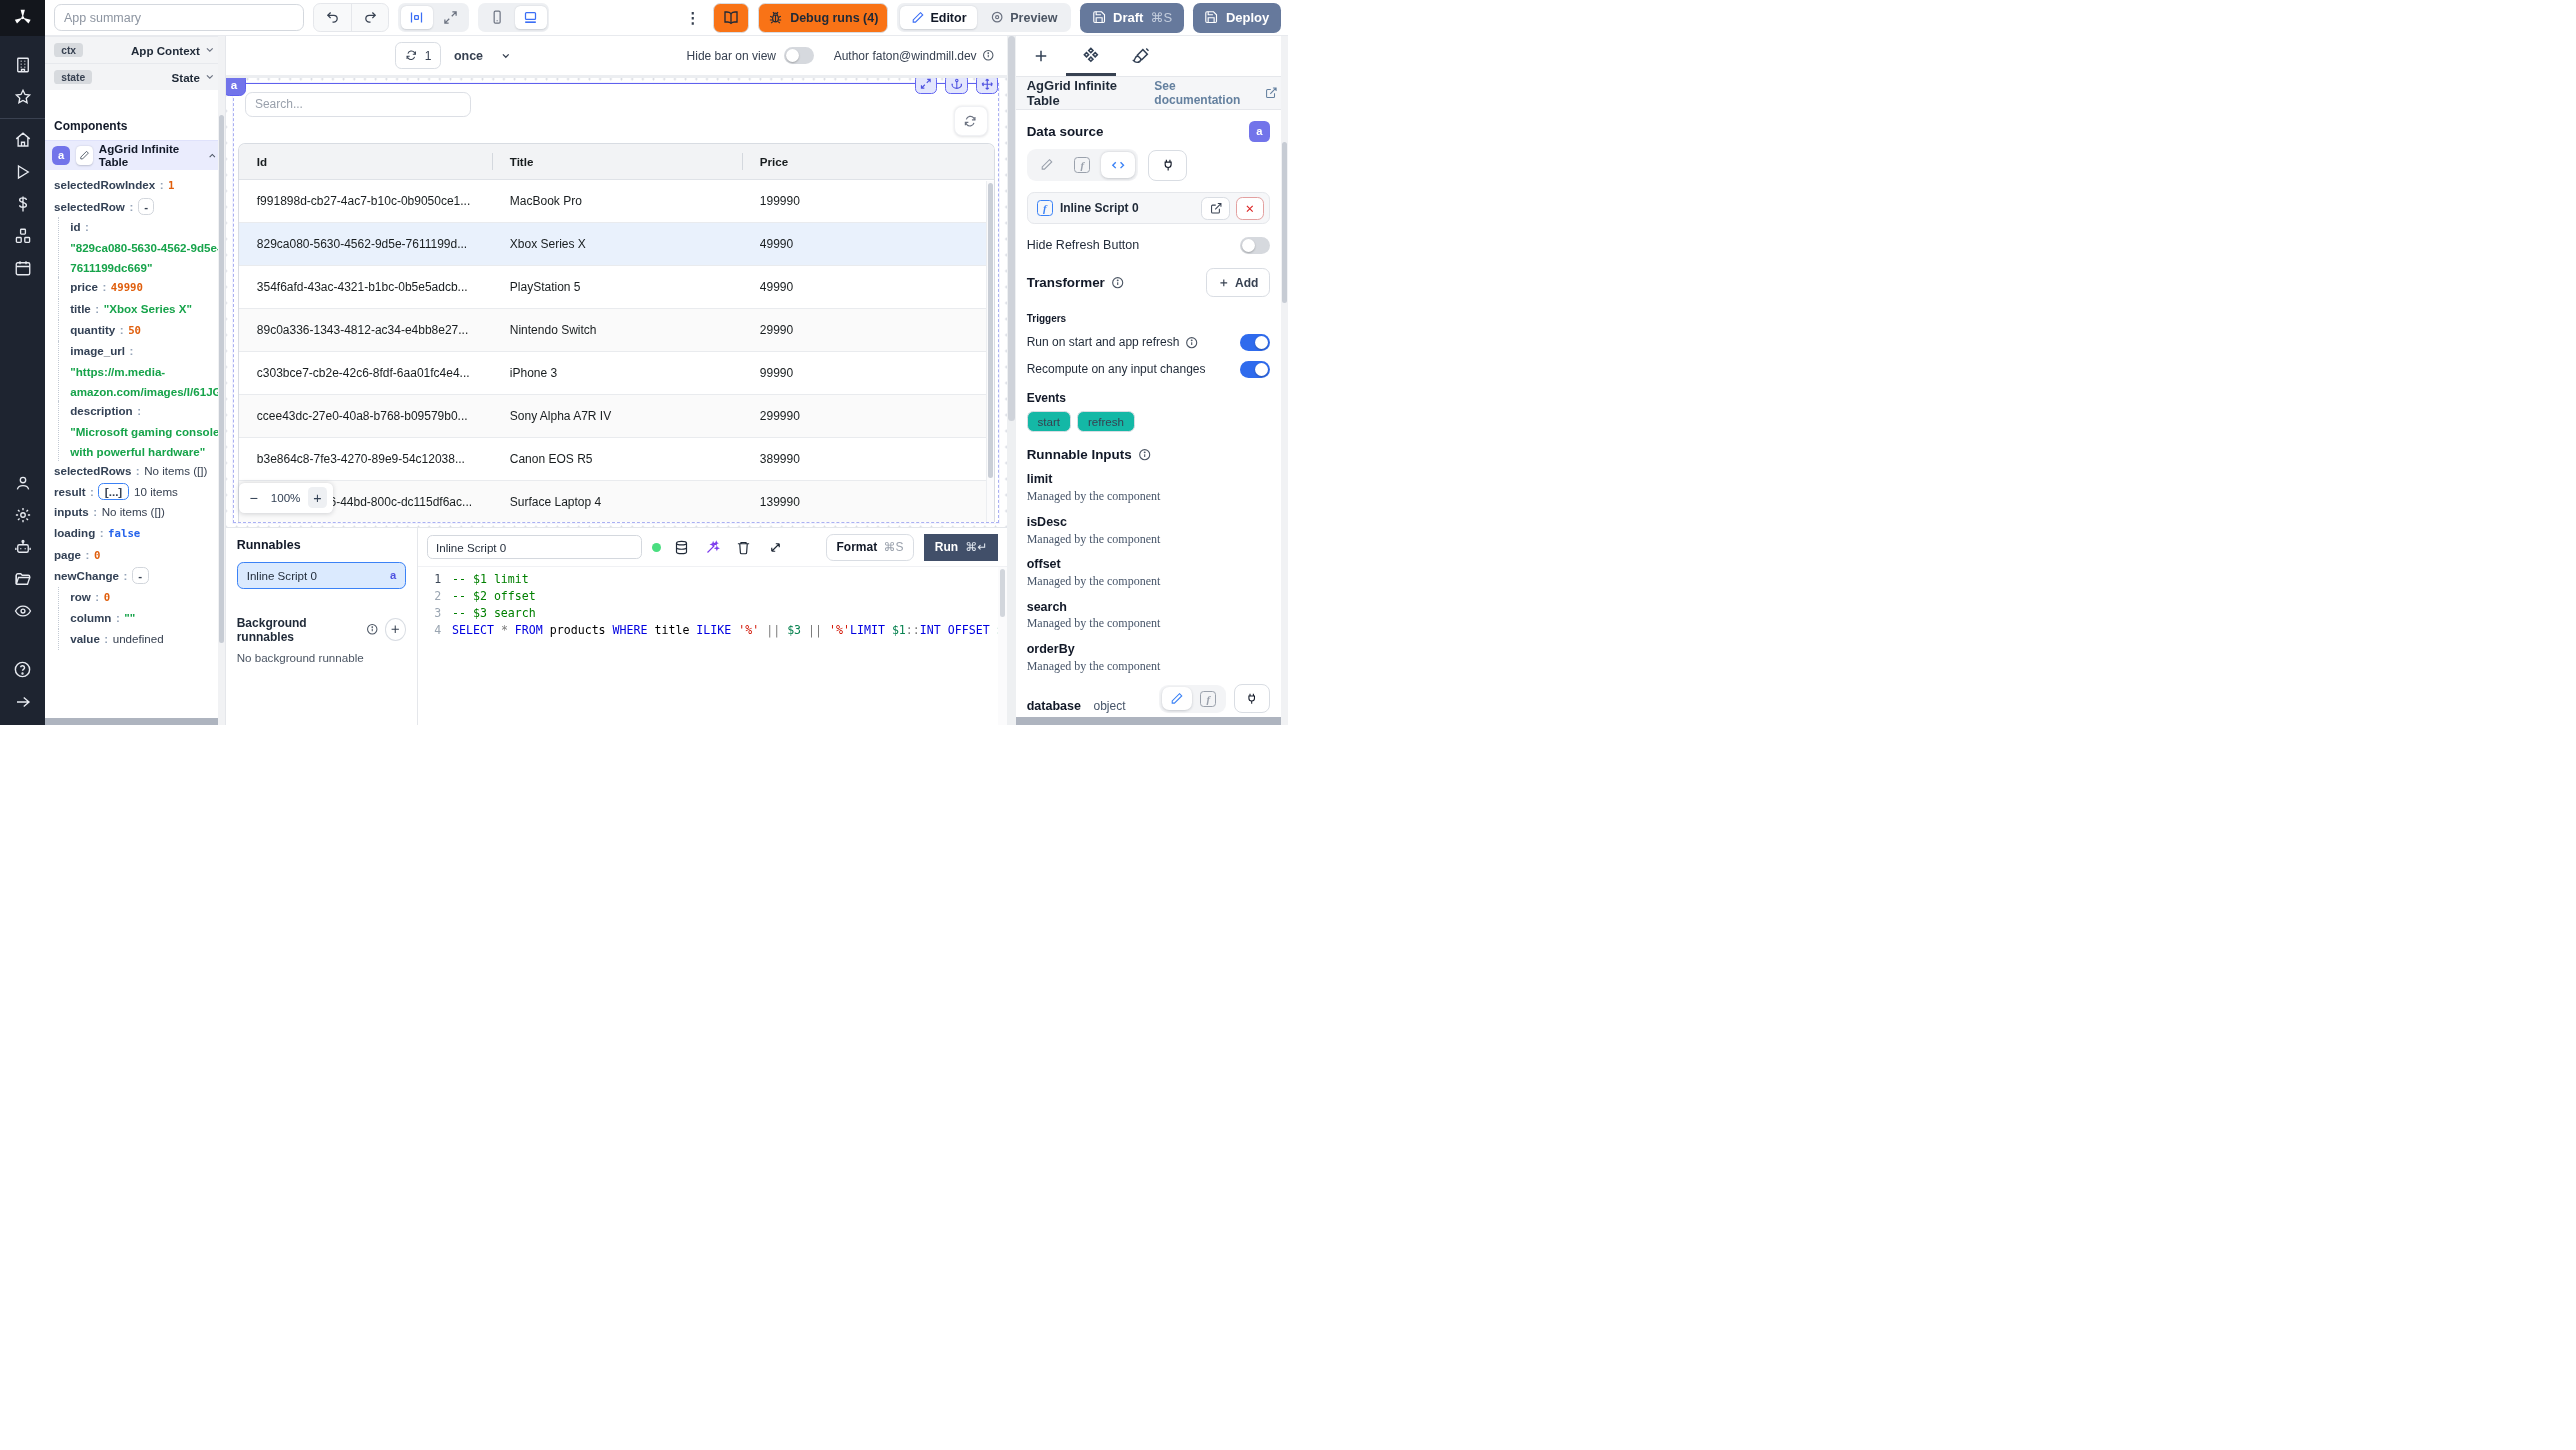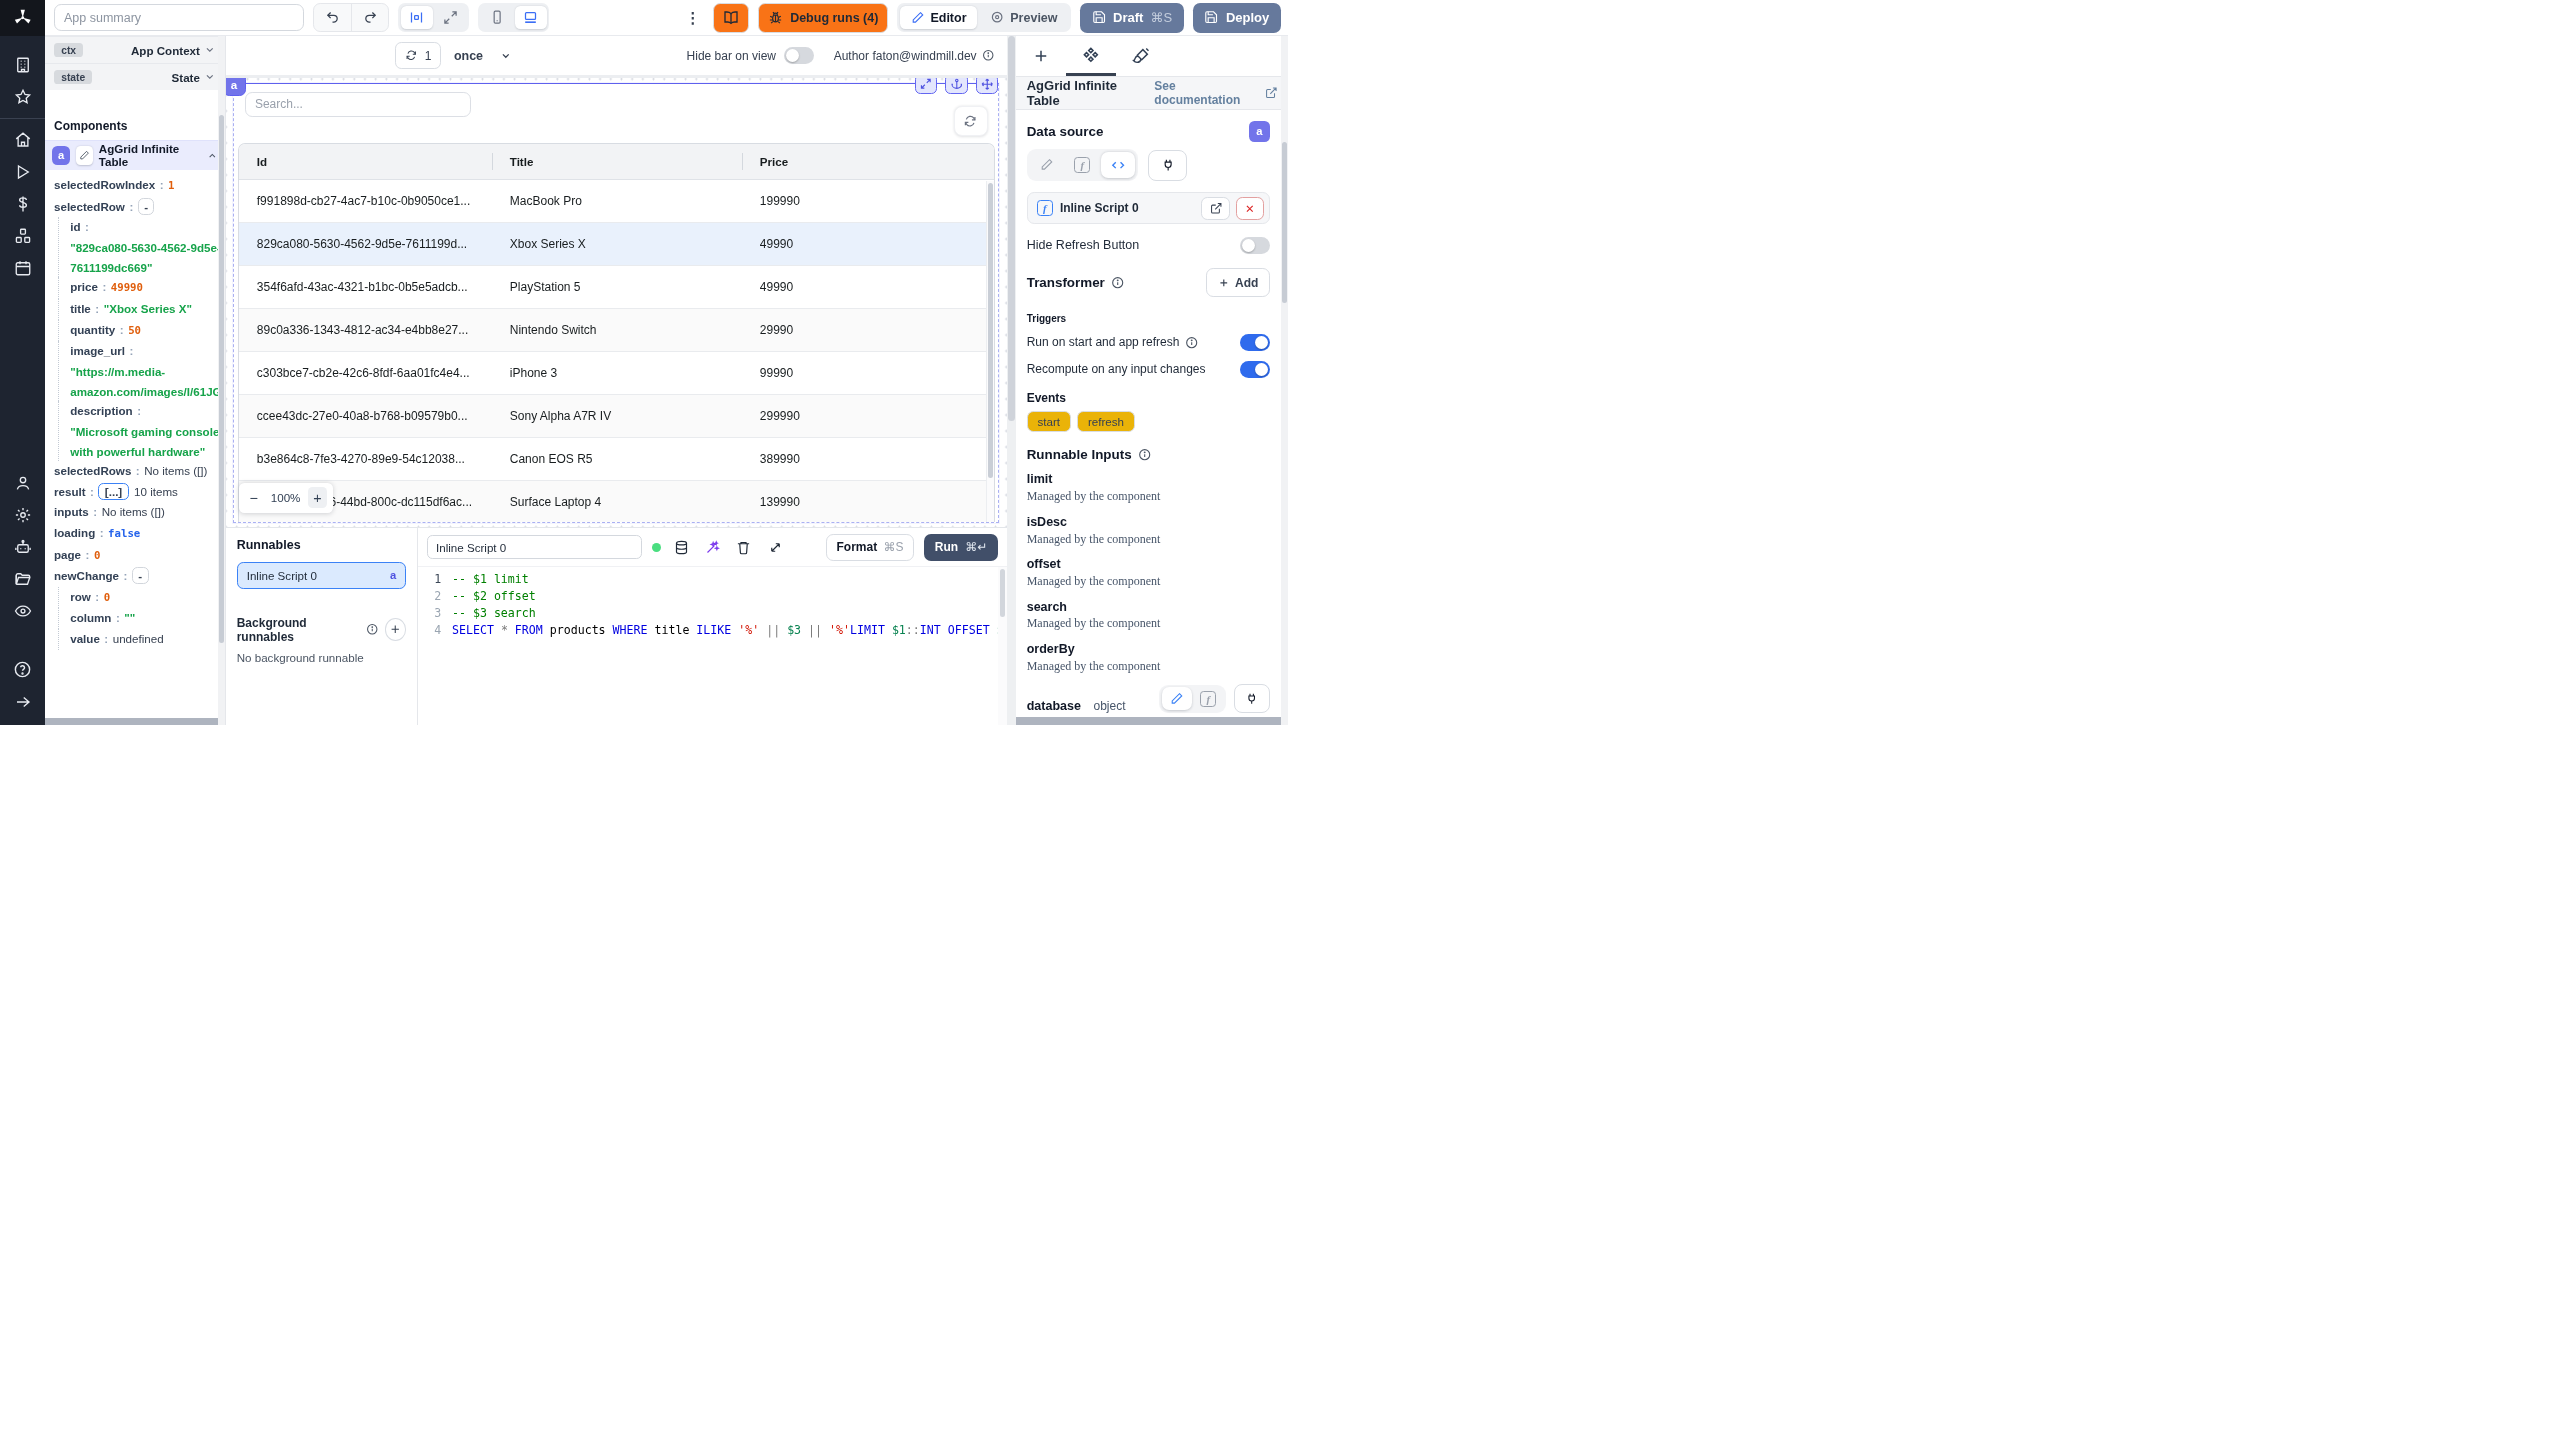--- a/index.html
+++ b/index.html
@@ -120,21 +120,21 @@
   .bgrun .plus-circle { margin-left:auto; width:23px; height:23px; border:0.9px solid #d9dde3; border-radius:50%; display:flex; align-items:center; justify-content:center; color:#374151; cursor:pointer; }
   .bgempty { margin-top:7.2px; font-size:11.6px; color:#4b5563; }
 
   .editorpane { flex:1; display:flex; flex-direction:column; min-width:0; position:relative; }
   .ed-head { height:38px; display:flex; align-items:center; gap:9.8px; padding:0 9px; flex-shrink:0; }
   .ed-name { width:215px; height:24px; border:0.9px solid #d4d8de; border-radius:5.4px; padding:0 8px; font-size:11.6px; color:#1f2937; }
   .greendot { width:9px; height:9px; border-radius:50%; background:#4ade80; flex-shrink:0; }
   .edic { width:21.5px; height:21.5px; display:flex; align-items:center; justify-content:center; color:#1f2937; cursor:pointer; }
   .fmtbtn { margin-left:auto; height:27px; border:0.9px solid #d9dde3; border-radius:7.2px; background:#fff; display:flex; align-items:center; gap:6.3px; padding:0 9.8px; font-size:12px; font-weight:700; color:#111827; cursor:pointer; }
   .fmtbtn .kbd { color:#9aa1ac; font-weight:400; }
-  .runbtn { height:27px; border-radius:7px; background:#414f69; color:#fff; display:flex; align-items:center; gap:7.2px; padding:0 10.7px; font-size:12px; font-weight:700; cursor:pointer; }
+  .runbtn { height:27px; border-radius:0; background:#414f69; color:#fff; display:flex; align-items:center; gap:7.2px; padding:0 10.7px; font-size:12px; font-weight:700; cursor:pointer; }
   .runbtn .kbd { font-weight:400; color:#e2e8f0; }
   .codearea { flex:1; display:flex; font-family:"DejaVu Sans Mono", monospace; font-size:11.6px; line-height:17px; padding-top:3.6px; position:relative; overflow:hidden; border-top:0.9px solid #f0f1f4; }
   .gutter { width:34px; text-align:right; padding-right:10.7px; color:#9aa5b1; flex-shrink:0; }
   .gutter div:first-child { color:#3b4656; }
   .codelines { flex:1; white-space:pre; overflow:hidden; color:#000; }
   .tk-cm { color:#008000; } .tk-kw { color:#0000e0; } .tk-str { color:#d21404; }
   .tk-param { color:#088250; } .tk-op { color:#7a7a7a; } .tk-pl { color:#000; }
   .codearea .vscroll { position:absolute; right:0; top:0; width:9px; height:100%; background:#fbfbfc; }
   .codearea .vscroll .thumb { position:absolute; top:1.8px; left:1.8px; width:5.4px; height:48px; border-radius:2.7px; background:#d2d6dc; }
 
@@ -166,21 +166,21 @@
   .mini.red { border-color:#e3a0a0; color:#dc2626; }
   .hiderow { margin-top:12.5px; display:flex; align-items:center; font-size:12.5px; color:#1f2937; }
   .hiderow .toggle { margin-left:auto; }
   .transrow { margin-top:14.3px; display:flex; align-items:center; }
   .addbtn { margin-left:auto; height:29px; border:0.9px solid #d9dde3; border-radius:7.2px; background:#fff; display:flex; align-items:center; gap:5.4px; padding:0 10.7px; font-size:12px; font-weight:700; color:#374151; cursor:pointer; }
   .trg-title { margin-top:16px; font-size:10px; font-weight:700; color:#111827; }
   .trgrow { margin-top:9.8px; display:flex; align-items:center; gap:5.4px; font-size:12px; color:#1f2937; }
   .trgrow .toggle { margin-left:auto; }
   .ev-title { margin-top:13.4px; font-size:12px; font-weight:700; color:#111827; }
   .pills { margin-top:6.3px; display:flex; gap:6.3px; }
-  .pill { border:0.9px solid #d9dde3; border-radius:6.3px; background:#eab308; padding:2.7px 9.8px; font-size:11.6px; color:#374151; }
+  .pill { border:0.9px solid #d9dde3; border-radius:6.3px; background:#14b8a6; padding:2.7px 9.8px; font-size:11.6px; color:#374151; }
   .ri-title { margin-top:15px; display:flex; align-items:center; gap:6.3px; font-size:13.4px; font-weight:700; color:#111827; }
   .ri-item { margin-top:10.7px; }
   .ri-item .nm { font-size:12.5px; font-weight:700; color:#111827; }
   .ri-item .mg { font-size:12px; color:#475569; margin-top:2.7px;font-family:Liberation Serif, serif; }
   .dbrow { margin-top:10.7px; display:flex; align-items:flex-end; gap:7.2px; }
   .dbrow .nm { font-size:12.5px; font-weight:700; color:#111827; }
   .dbrow .ty { font-size:12px; color:#475569; margin-left:5.4px; }
   .dbrow .grp { margin-left:auto; display:flex; align-items:center; gap:8px; }
   .seg-box.sm .sbtn { width:30px; height:23px; }
   .db-clip { margin-top:7.2px; display:flex; gap:7.2px; }

